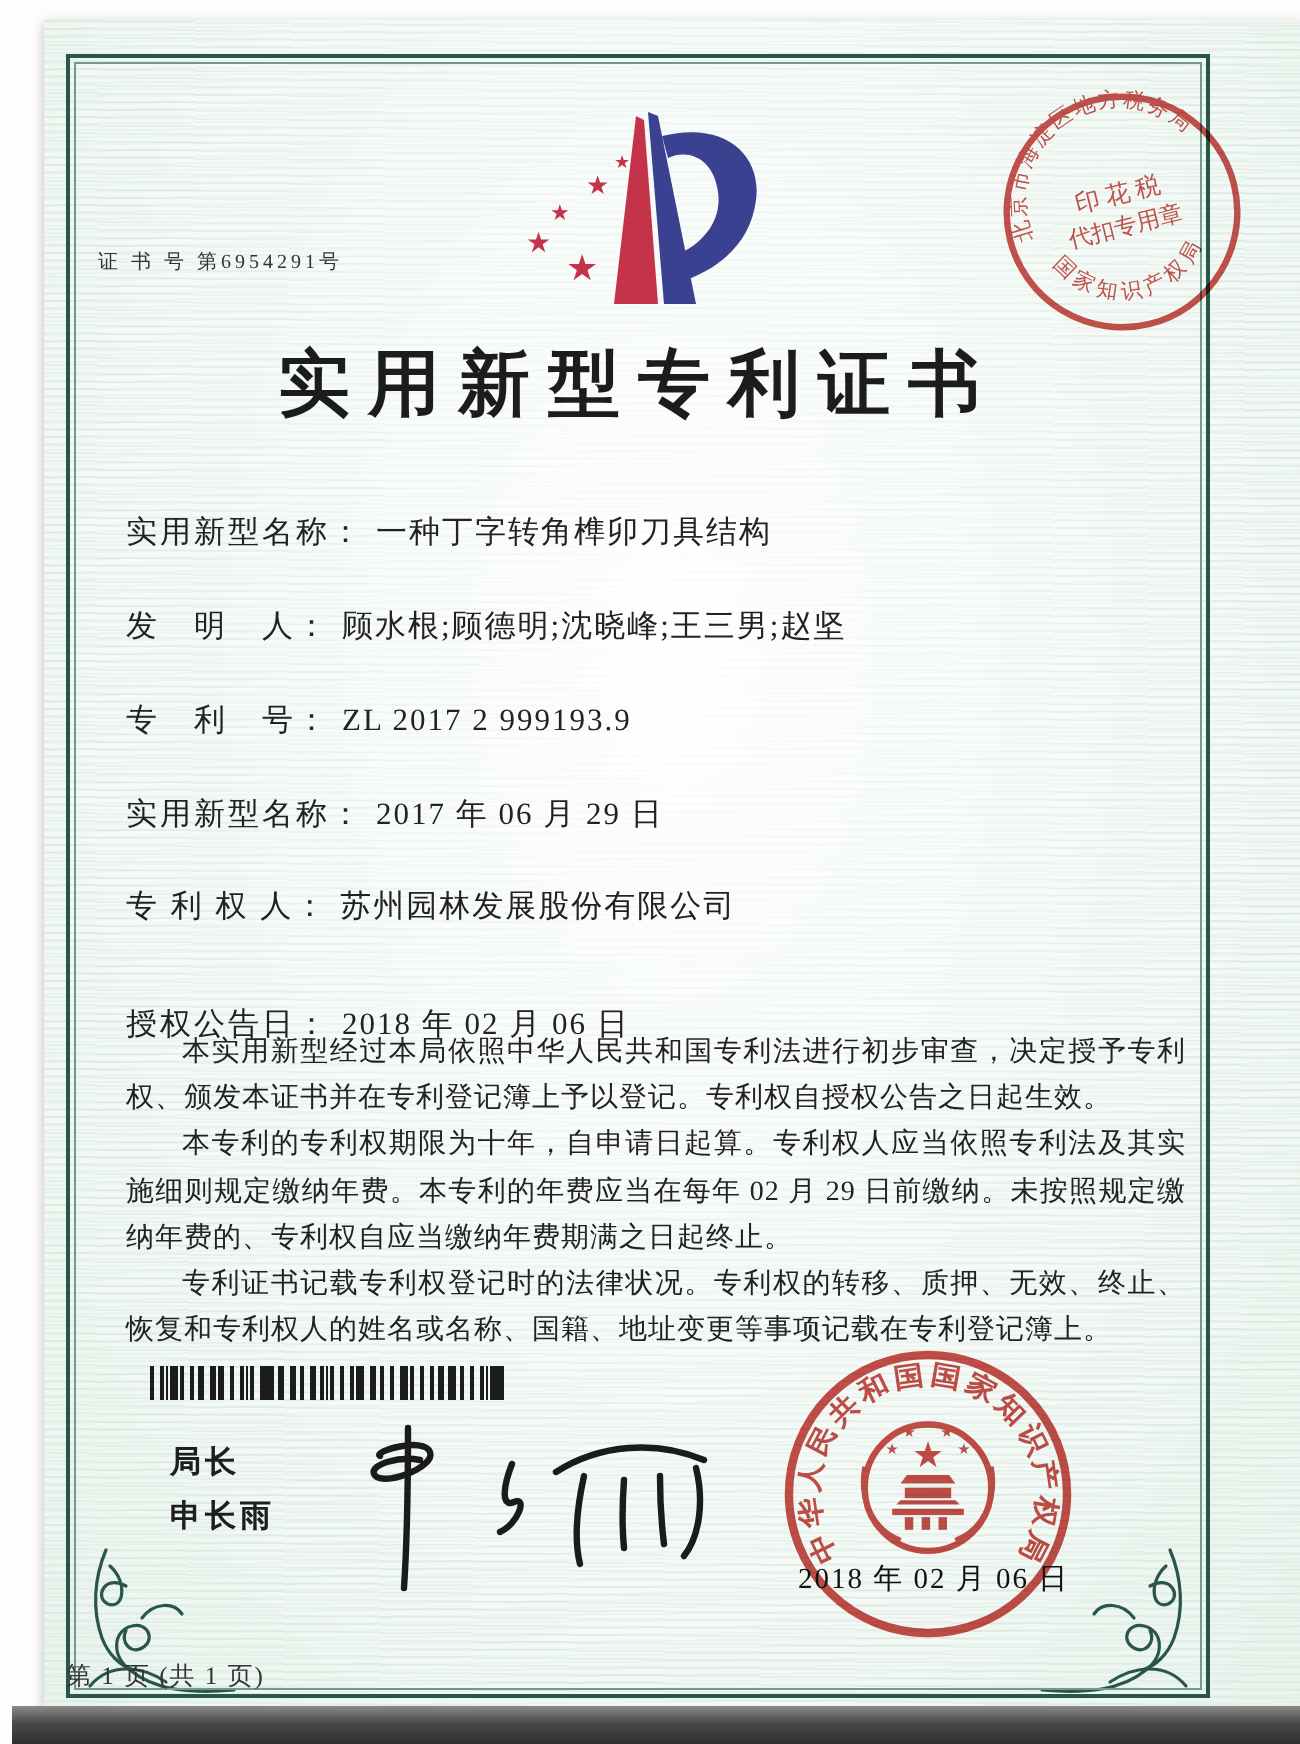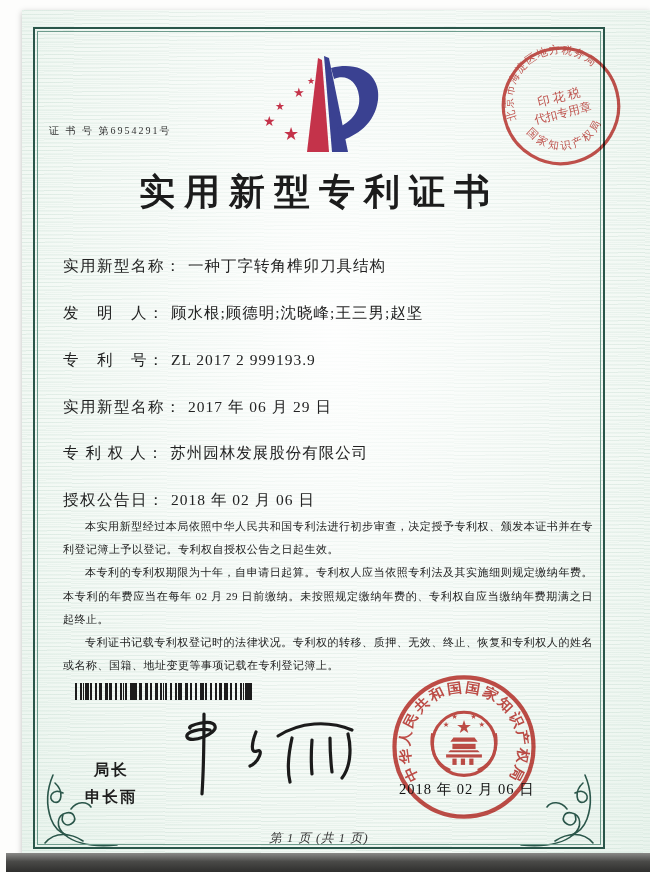--- a/index.html
+++ b/index.html
@@ -37,45 +37,45 @@
   }
   .logo{position:absolute;left:233px;top:42px;width:140px;height:118px;}
   .tax-stamp{position:absolute;left:477px;top:34px;width:124px;height:124px;transform:rotate(-14deg);opacity:.88;mix-blend-mode:multiply;}
   .title{
     position:absolute;left:11px;top:158px;width:572px;text-align:center;
     font-size:36px;font-weight:bold;letter-spacing:9px;color:#1c1c1c;
   }
   .field{position:absolute;left:41px;font-size:15.5px;color:#222;white-space:nowrap;}
   .field .flabel{letter-spacing:1.5px;}
   .field .fvalue{margin-left:6px;letter-spacing:1px;}
-  .f0{top:246px}.f1{top:293px}.f2{top:340px}.f3{top:387px}.f4{top:433px}.f5{top:480px}
+  .f0{top:246px}.f1{top:293px}.f2{top:340px}.f3{top:387px}.f4{top:433px}.f5{top:492px}
   .body-text{
     position:absolute;left:41px;top:505px;width:530px;
-    font-size:11px;line-height:23.2px;text-align:justify;color:#222;
+    font-size:14px;line-height:23.2px;text-align:justify;color:#222;
   }
   .body-text p{margin:0;text-indent:2em;letter-spacing:.5px;}
   .barcode{
     position:absolute;left:53px;top:673px;width:180px;height:17px;
     background:
       repeating-linear-gradient(90deg,#1c1c1c 0 2px,transparent 2px 5px),
       repeating-linear-gradient(90deg,#1c1c1c 0 1px,transparent 1px 8px),
       repeating-linear-gradient(90deg,transparent 0 11px,#1c1c1c 11px 14px,transparent 14px 23px);
   }
   .director{
-    position:absolute;left:63px;top:746px;font-family:"Liberation Sans","DejaVu Sans",sans-serif;
-    font-size:15.5px;font-weight:600;line-height:27px;color:#1e1e1e;letter-spacing:2px;text-align:center;
+    position:absolute;left:63px;top:708px;font-family:"Liberation Sans","DejaVu Sans",sans-serif;
+    font-size:15.5px;font-weight:600;line-height:27px;color:#1e1e1e;letter-spacing:2px;
   }
   .signature{position:absolute;left:138px;top:696px;width:210px;height:100px;}
   .cnipa-seal{position:absolute;left:363px;top:658px;width:158px;height:158px;opacity:.9;mix-blend-mode:multiply;}
   .seal-date{
     position:absolute;left:377px;top:770px;font-size:14.5px;color:#111;letter-spacing:1px;white-space:nowrap;
   }
   .footer{
-    position:absolute;left:11px;top:820px;width:572px;text-align:center;
-    font-size:12.5px;color:#333;letter-spacing:1px;font-style:italic;
+    position:absolute;left:11px;top:820px;width:572px;
+    font-size:12.5px;color:#333;letter-spacing:1px;
   }
 </style>
 </head>
 <body>
 
 <div class="paper">
 
   <div class="frame">
 
     <svg class="corner bl" viewBox="0 0 84 84">

